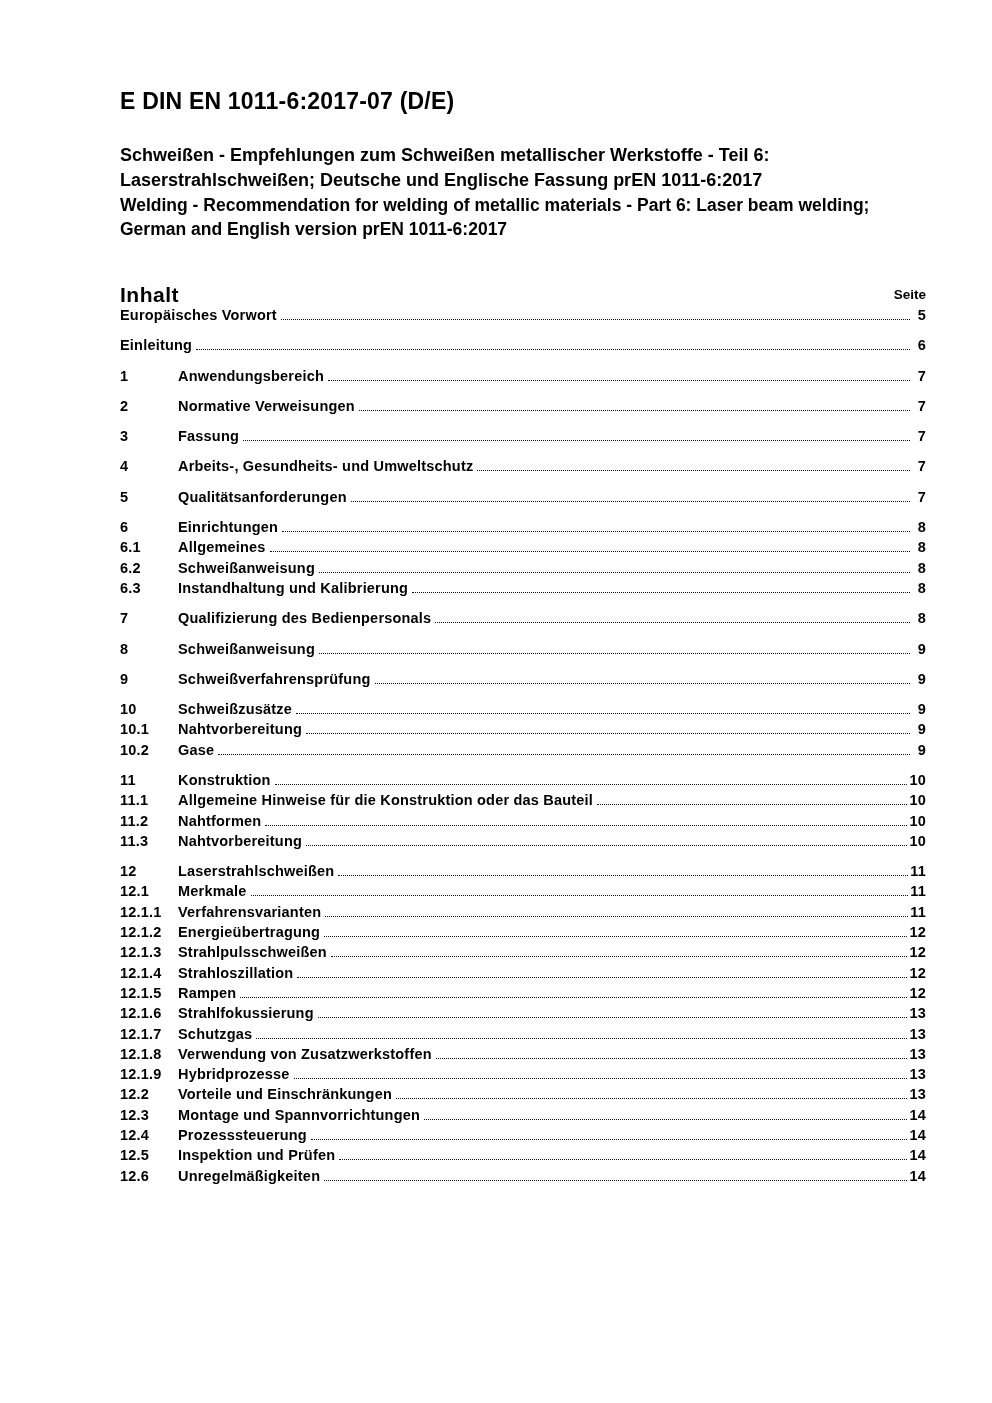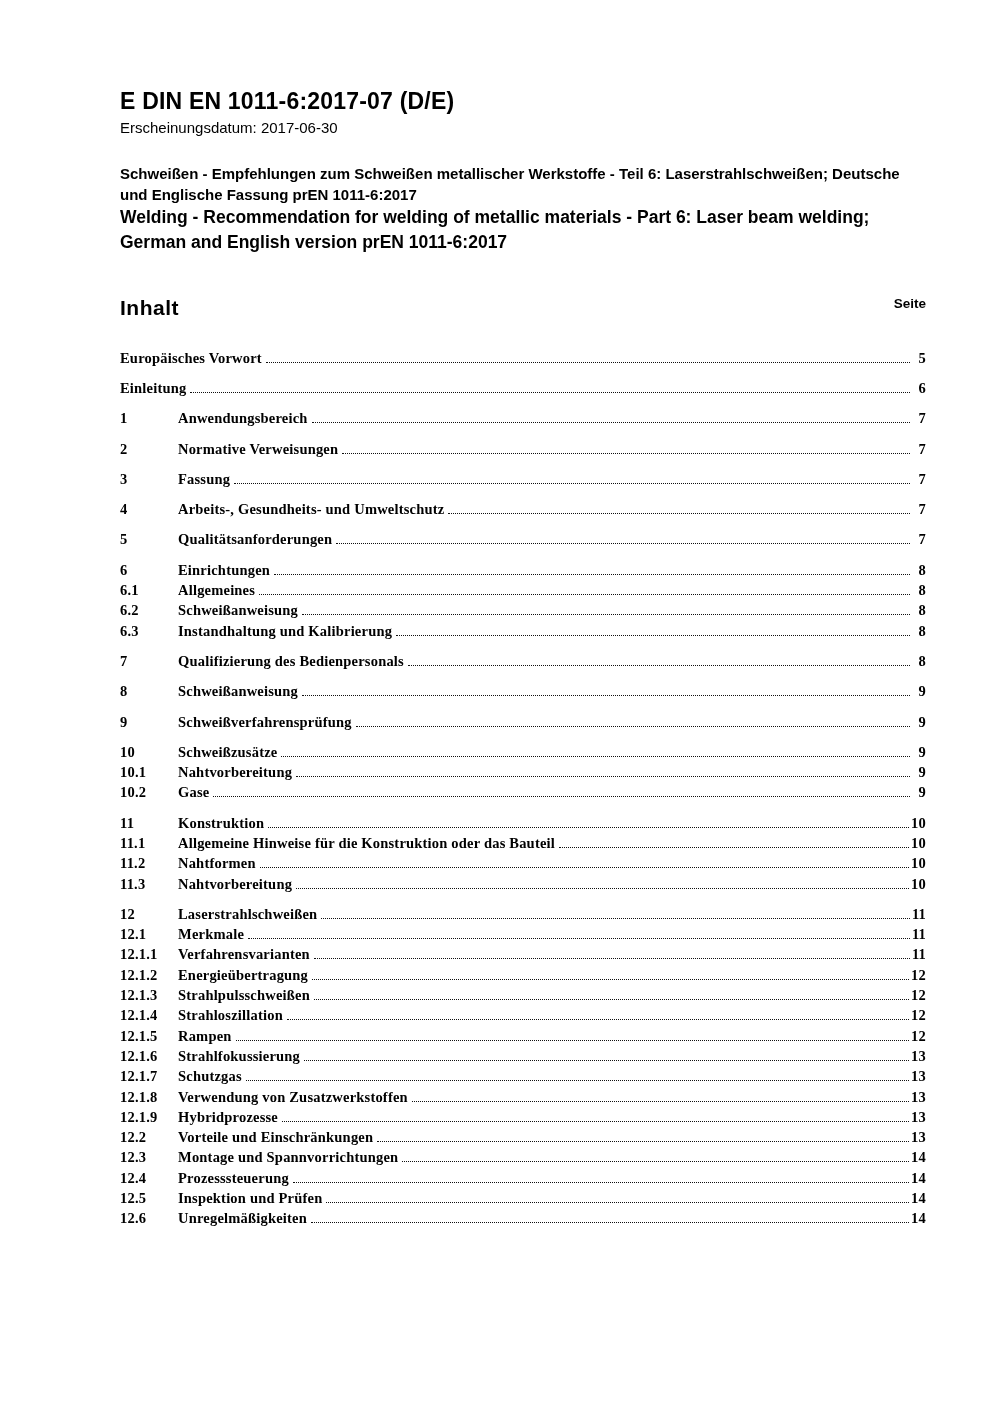--- a/index.html
+++ b/index.html
@@ -23,47 +23,46 @@
     font-size: 23px;
     font-weight: 700;
     letter-spacing: 0.2px;
   }
   .pub-date {
     margin-top: 4px;
     font-size: 15px;
   }
   .title-de {
     margin-top: 28px;
-    font-size: 15px;
+    font-size: 18px;
     font-weight: 700;
     line-height: 1.38;
   }
   .title-en {
     font-size: 17.5px;
     font-weight: 700;
     line-height: 1.38;
   }
   .toc-header {
     margin-top: 42px;
     display: flex;
     justify-content: space-between;
-    align-items: flex-start;
+    align-items: center;
   }
   .toc-heading {
     font-size: 21px;
     font-weight: 700;
     letter-spacing: 0.5px;
   }
   .toc-page-label {
     font-size: 13.5px;
     font-weight: 700;
   }
   .toc-list {
-    margin-top: 30px;
-    font-family: Liberation Serif, serif;
+    font-family: Liberation Sans, sans-serif;
     font-weight: 700;
     font-size: 14.5px;
     letter-spacing: 0.2px;
   }
   .toc-group { margin-bottom: 10px; }
   .toc-group:last-child { margin-bottom: 0; }
   .toc-row {
     display: flex;
     align-items: baseline;
     height: 20.3px;
@@ -96,21 +95,20 @@
     text-align: right;
     font-size: 13.5px;
   }
 </style>
 </head>
 <body>
 
 <div class="page">
 
   <h1 class="doc-title">E DIN EN 1011-6:2017-07 (D/E)</h1>
-  <div class="pub-date">Erscheinungsdatum: 2017-06-30</div>
 
   <p class="title-de">Schweißen - Empfehlungen zum Schweißen metallischer Werkstoffe - Teil 6: Laserstrahlschweißen; Deutsche und Englische Fassung prEN 1011-6:2017</p>
   <p class="title-en">Welding - Recommendation for welding of metallic materials - Part 6: Laser beam welding; German and English version prEN 1011-6:2017</p>
 
   <div class="toc-header">
     <h2 class="toc-heading">Inhalt</h2>
     <span class="toc-page-label">Seite</span>
   </div>
 
   <div class="toc-list" id="toc-list">

